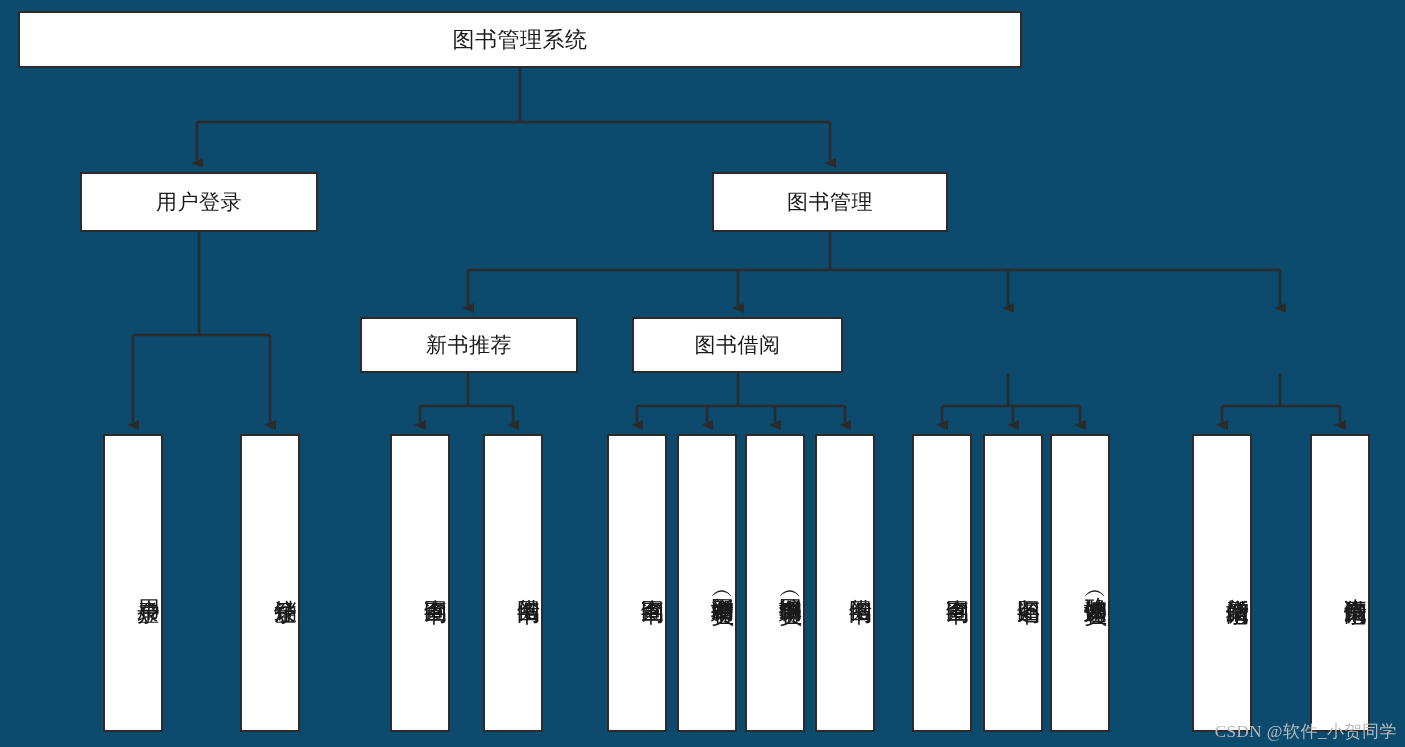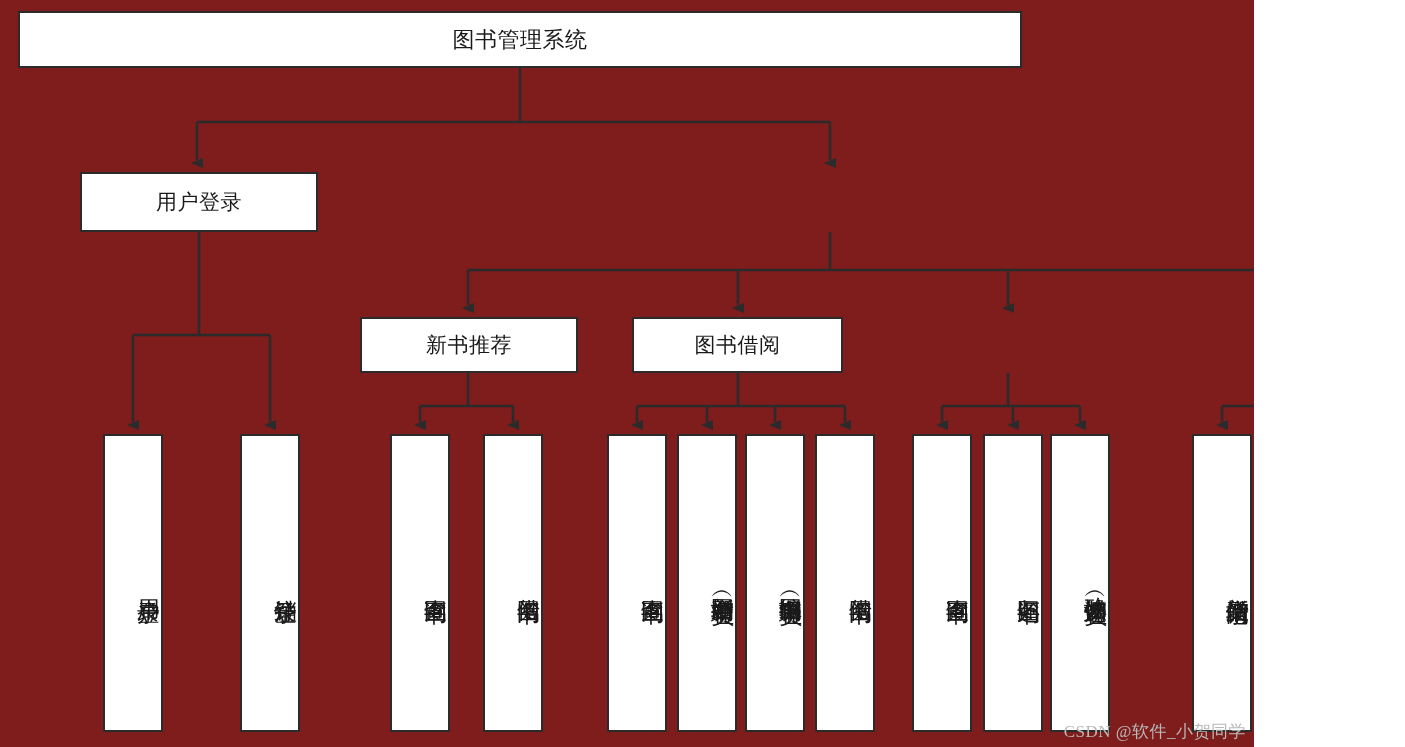--- a/index.html
+++ b/index.html
@@ -5,23 +5,23 @@
   html, body {
     margin: 0;
     padding: 0;
     background: #ffffff;
   }
   body {
     font-family: "Liberation Sans", "DejaVu Sans", sans-serif;
   }
   #canvas {
     position: relative;
-    width: 1254px;
+    width: 1405px;
     height: 747px;
-    background: #7f1d1d;
+    background: #0c4a6e;
     overflow: hidden;
   }
   svg.edges {
     position: absolute;
     left: 0;
     top: 0;
     width: 1405px;
     height: 747px;
     pointer-events: none;
   }
@@ -125,20 +125,23 @@
     </g>
   </svg>
 
   <div class="node horiz" id="root-node" style="left: 18px; top: 11px; width: 1004px; height: 57px;">
     <span>图书管理系统</span>
   </div>
 
   <div class="node horiz" style="left: 80px; top: 172px; width: 238px; height: 60px;">
     <span>用户登录</span>
   </div>
+  <div class="node horiz" style="left: 712px; top: 172px; width: 236px; height: 60px;">
+    <span>图书管理</span>
+  </div>
 
   <div class="node horiz" style="left: 632px; top: 317px; width: 211px; height: 56px;">
     <span>图书借阅</span>
   </div>
   <div class="node horiz" style="left: 360px; top: 317px; width: 218px; height: 56px;">
     <span>新书推荐</span>
   </div>
 
   <div class="node vert" style="left: 103px; top: 434px; width: 60px; height: 298px;">
     <span class="vtext">用户登录</span>

